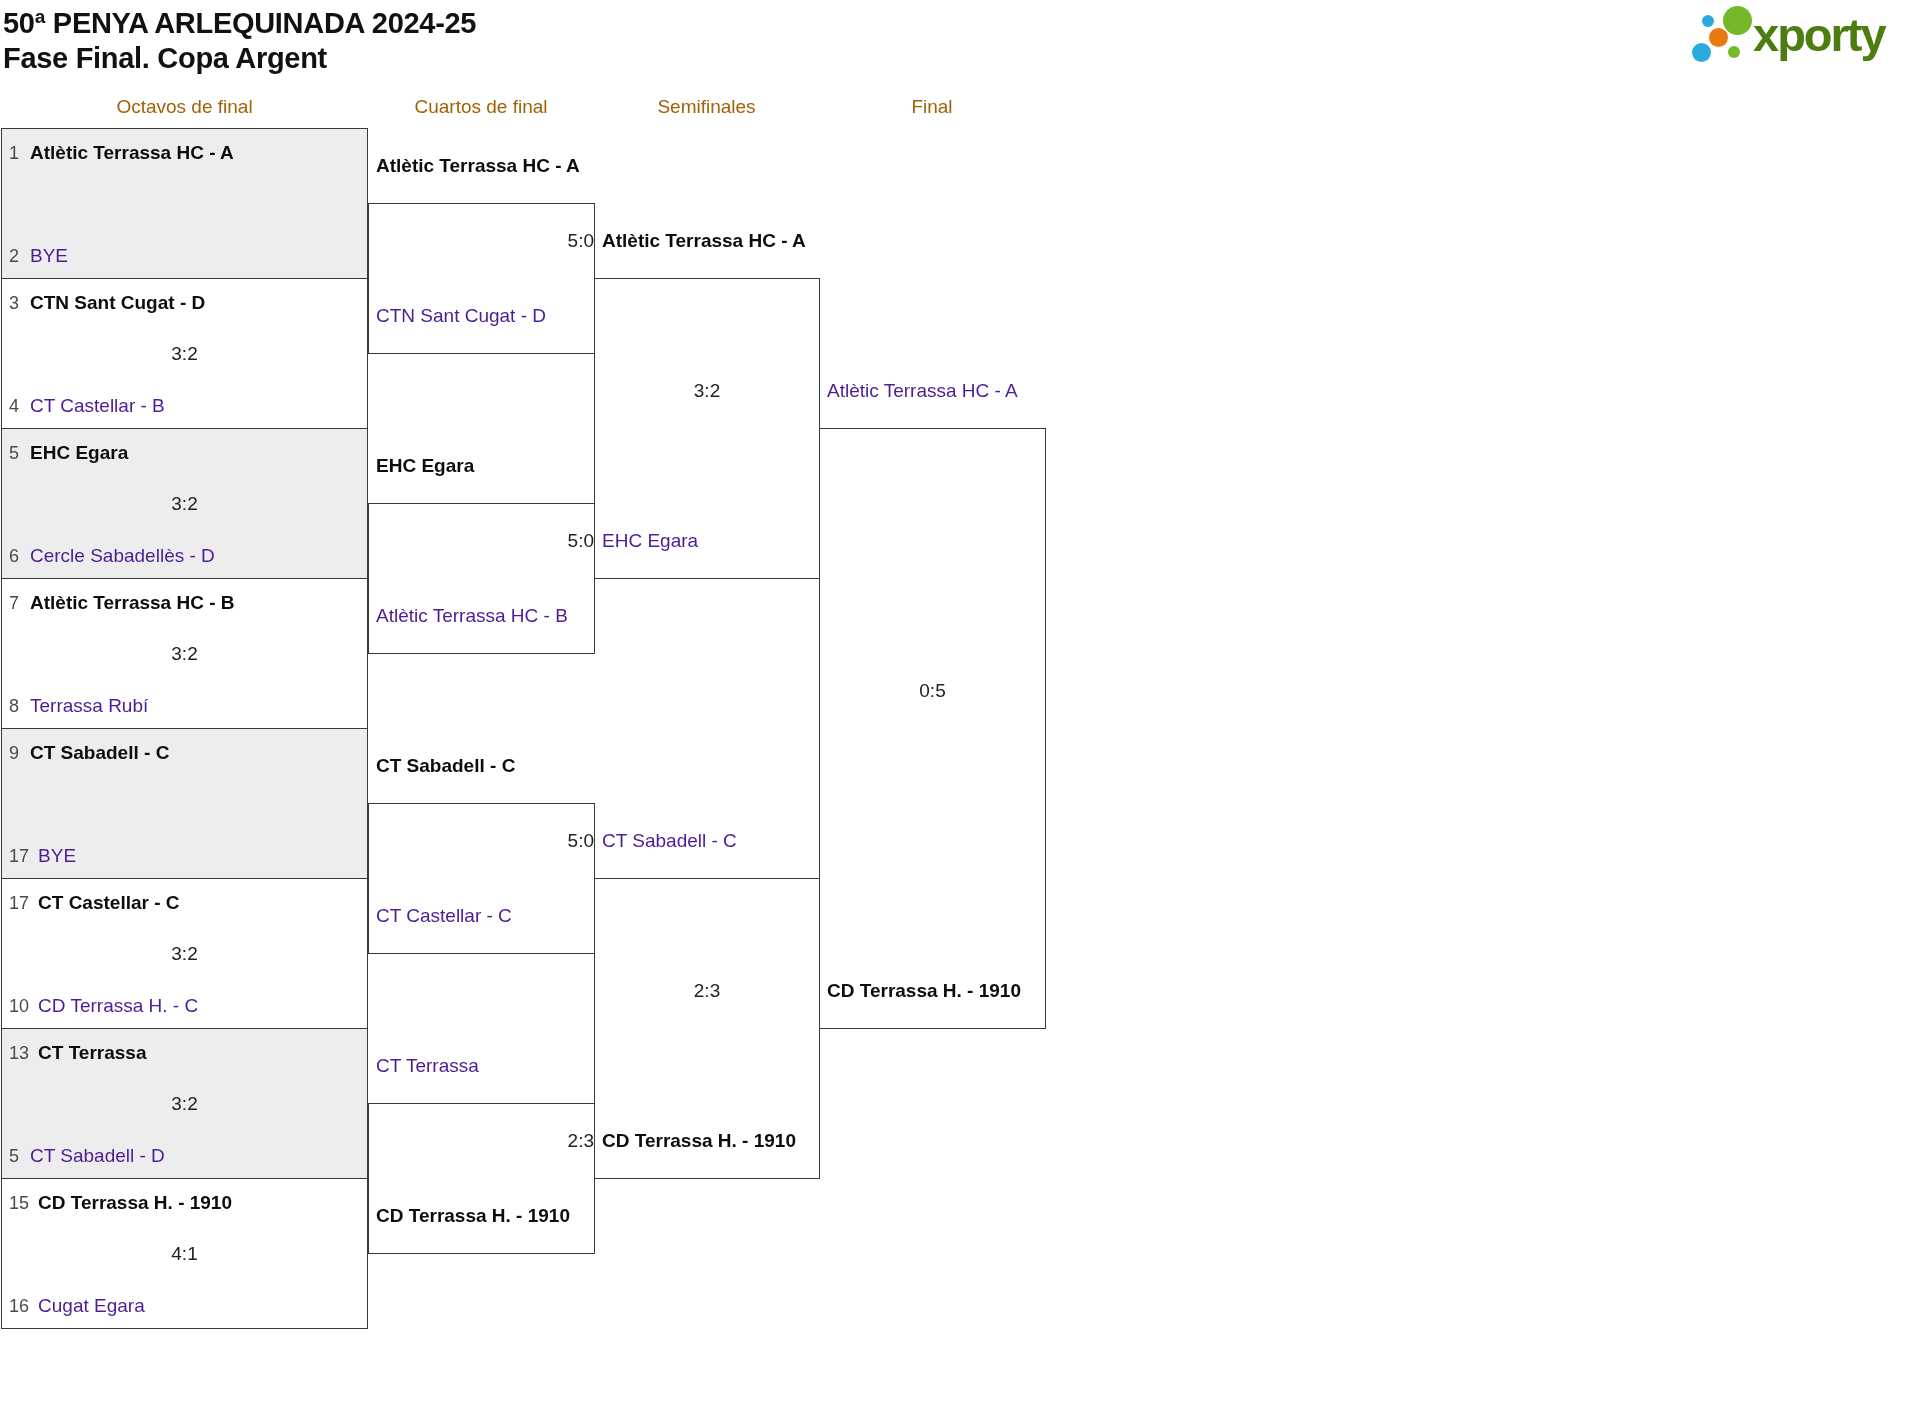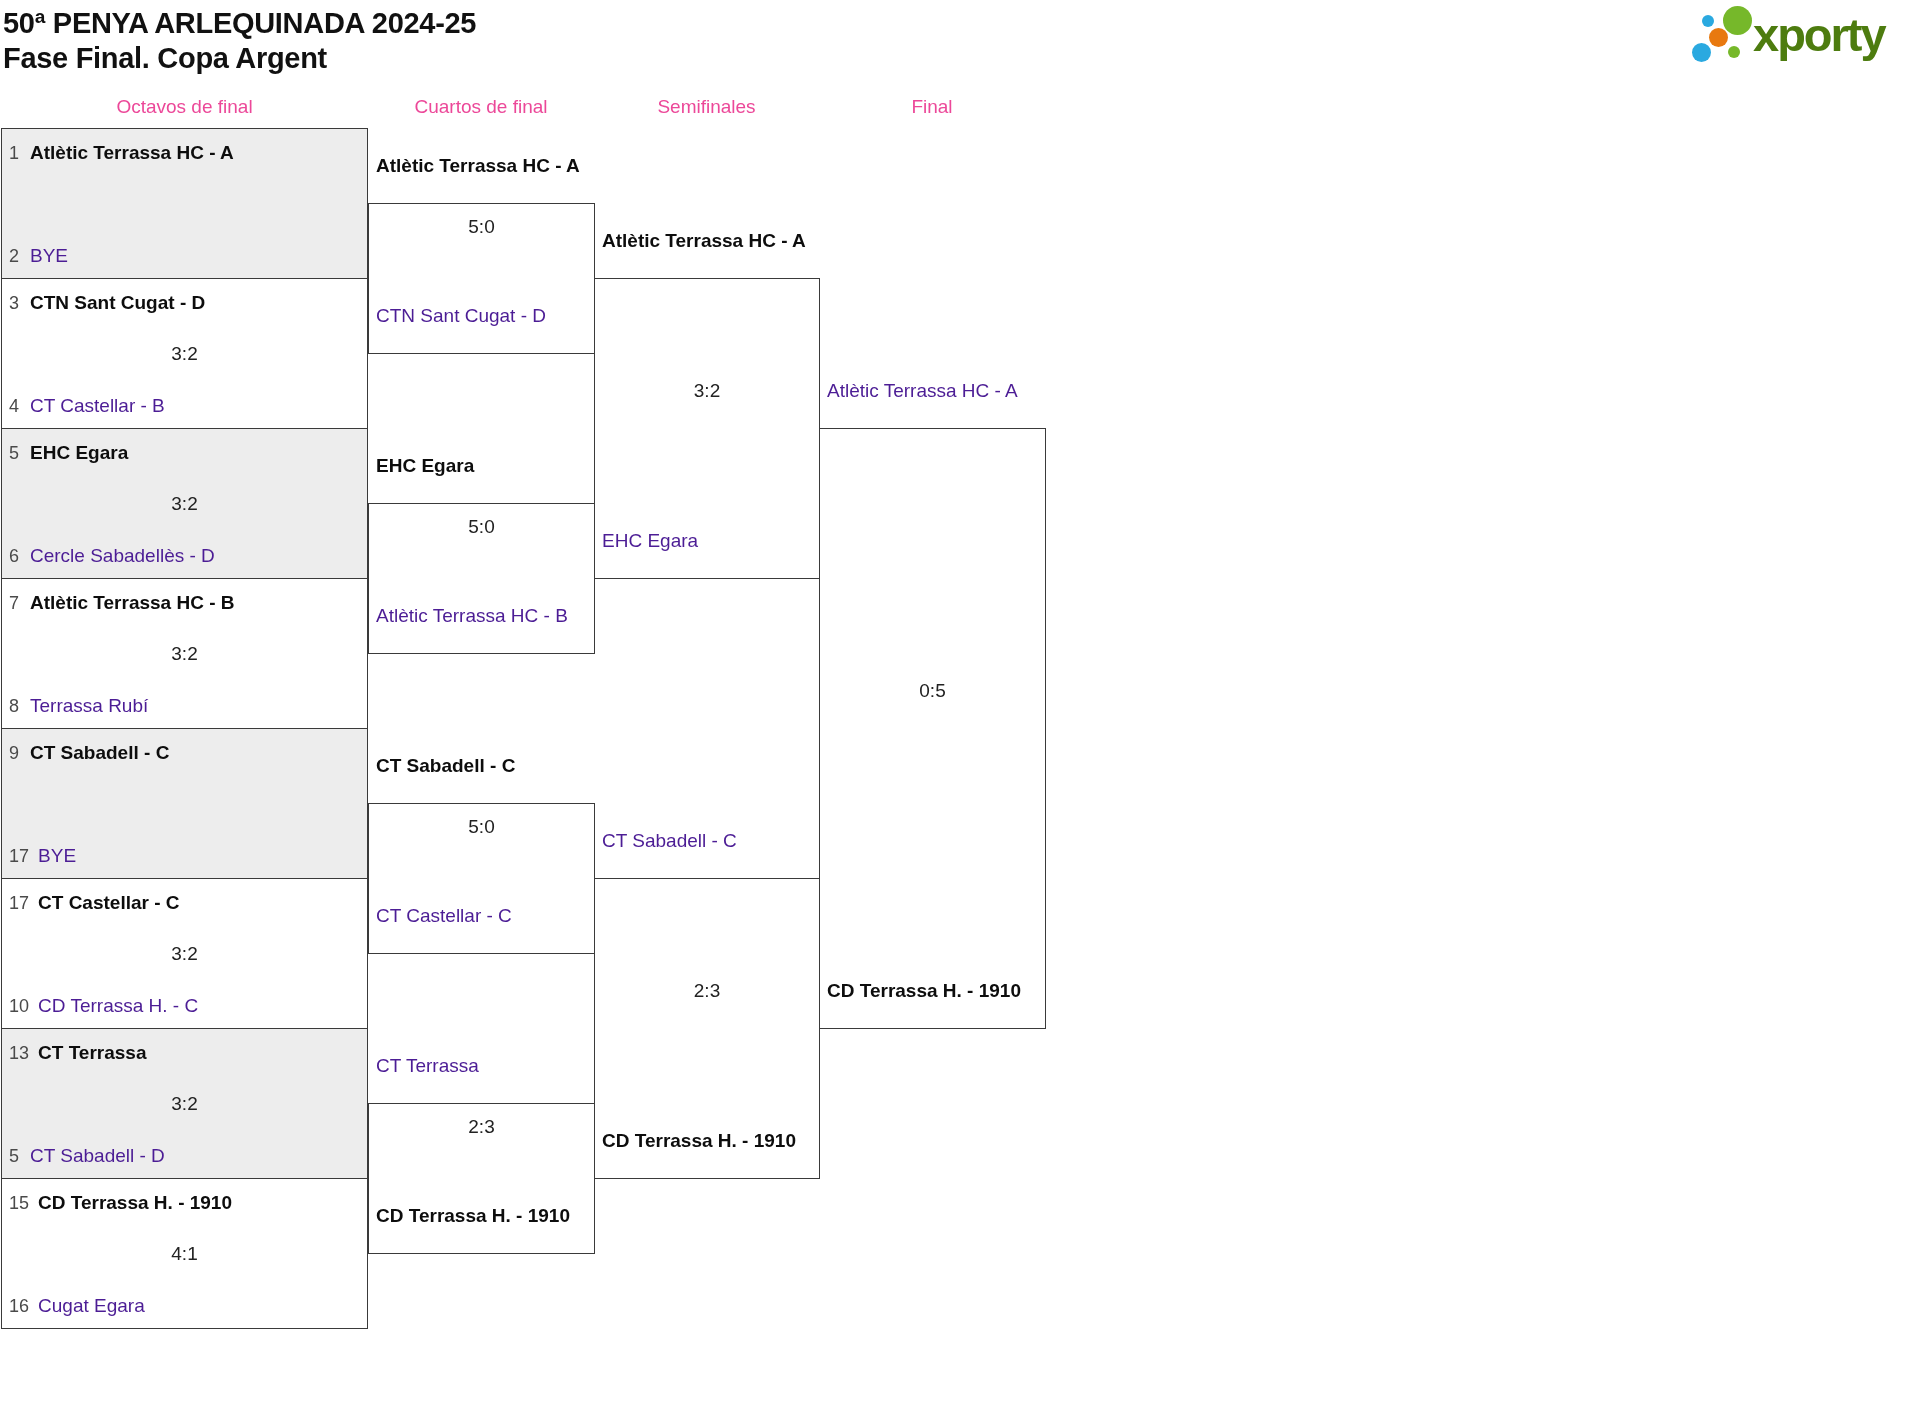--- a/index.html
+++ b/index.html
@@ -14,21 +14,21 @@
   .dot{position:absolute;border-radius:50%;}
   .dot.blue-s {left:14px;top:13px;width:12px;height:12px;background:#2aa9e0;}
   .dot.green-b{left:35px;top:4px; width:29px;height:29px;background:#76b82a;}
   .dot.orange {left:21px;top:26px;width:19px;height:19px;background:#e8790f;}
   .dot.blue-m {left:4px; top:41px;width:19px;height:19px;background:#2aa9e0;}
   .dot.green-s{left:40px;top:44px;width:12px;height:12px;background:#76b82a;}
   .wordmark{position:absolute;left:65px;top:8px;font-size:47px;line-height:50px;font-weight:700;
             color:#4d7c0f;letter-spacing:-2px;}
 
   
-  .rh{position:absolute;top:96px;font-size:19px;line-height:22px;color:#ec4899;text-align:center;white-space:nowrap;}
+  .rh{position:absolute;top:96px;font-size:19px;line-height:22px;color:#a16207;text-align:center;white-space:nowrap;}
   .rh.c1{left:1px;  width:367px;}
   .rh.c2{left:368px;width:226px;}
   .rh.c3{left:594px;width:225px;}
   .rh.c4{left:819px;width:226px;}
 
   
   .box{position:absolute;border:1.5px solid #3a3a3a;box-sizing:border-box;background:transparent;}
   .m16{left:1px;  width:367px;height:151px;background:#fff;}
   .m16.shade{background:#ededed;}
   .mq {left:368px;width:227px;height:151px;}
@@ -39,21 +39,21 @@
   .nm{font-size:19px;line-height:22px;color:#4c1d95;white-space:nowrap;}
   .win{font-weight:700;color:#0d0d0d;}
   .seat{font-size:18px;line-height:22px;color:#4a4a4a;min-width:12px;}
   .r{position:absolute;left:7px;display:flex;gap:9px;align-items:baseline;white-space:nowrap;}
   .r.t1{top:13px;}
   .r.t2{top:116px;}
   .sc{position:absolute;left:0;right:0;text-align:center;font-size:19px;line-height:22px;color:#222;}
   .m16 .sc{top:64px;}
   .above{position:absolute;left:7px;top:-49px;}
   .inb{position:absolute;left:7px;}
-  .mq .sc{top:12px;}  .mq .inb{top:101px;}
+  .mq .sc{top:26px;text-align:right;}  .mq .inb{top:101px;}
   .ms .sc{top:101px;} .ms .inb{top:251px;}
   .mf .sc{top:251px;} .mf .inb{top:551px;}
 </style>
 </head>
 <body>
 
 <div class="title-block">
   <div class="title-line">50ª PENYA ARLEQUINADA 2024-25</div>
   <div class="title-line">Fase Final. Copa Argent</div>
 </div>

